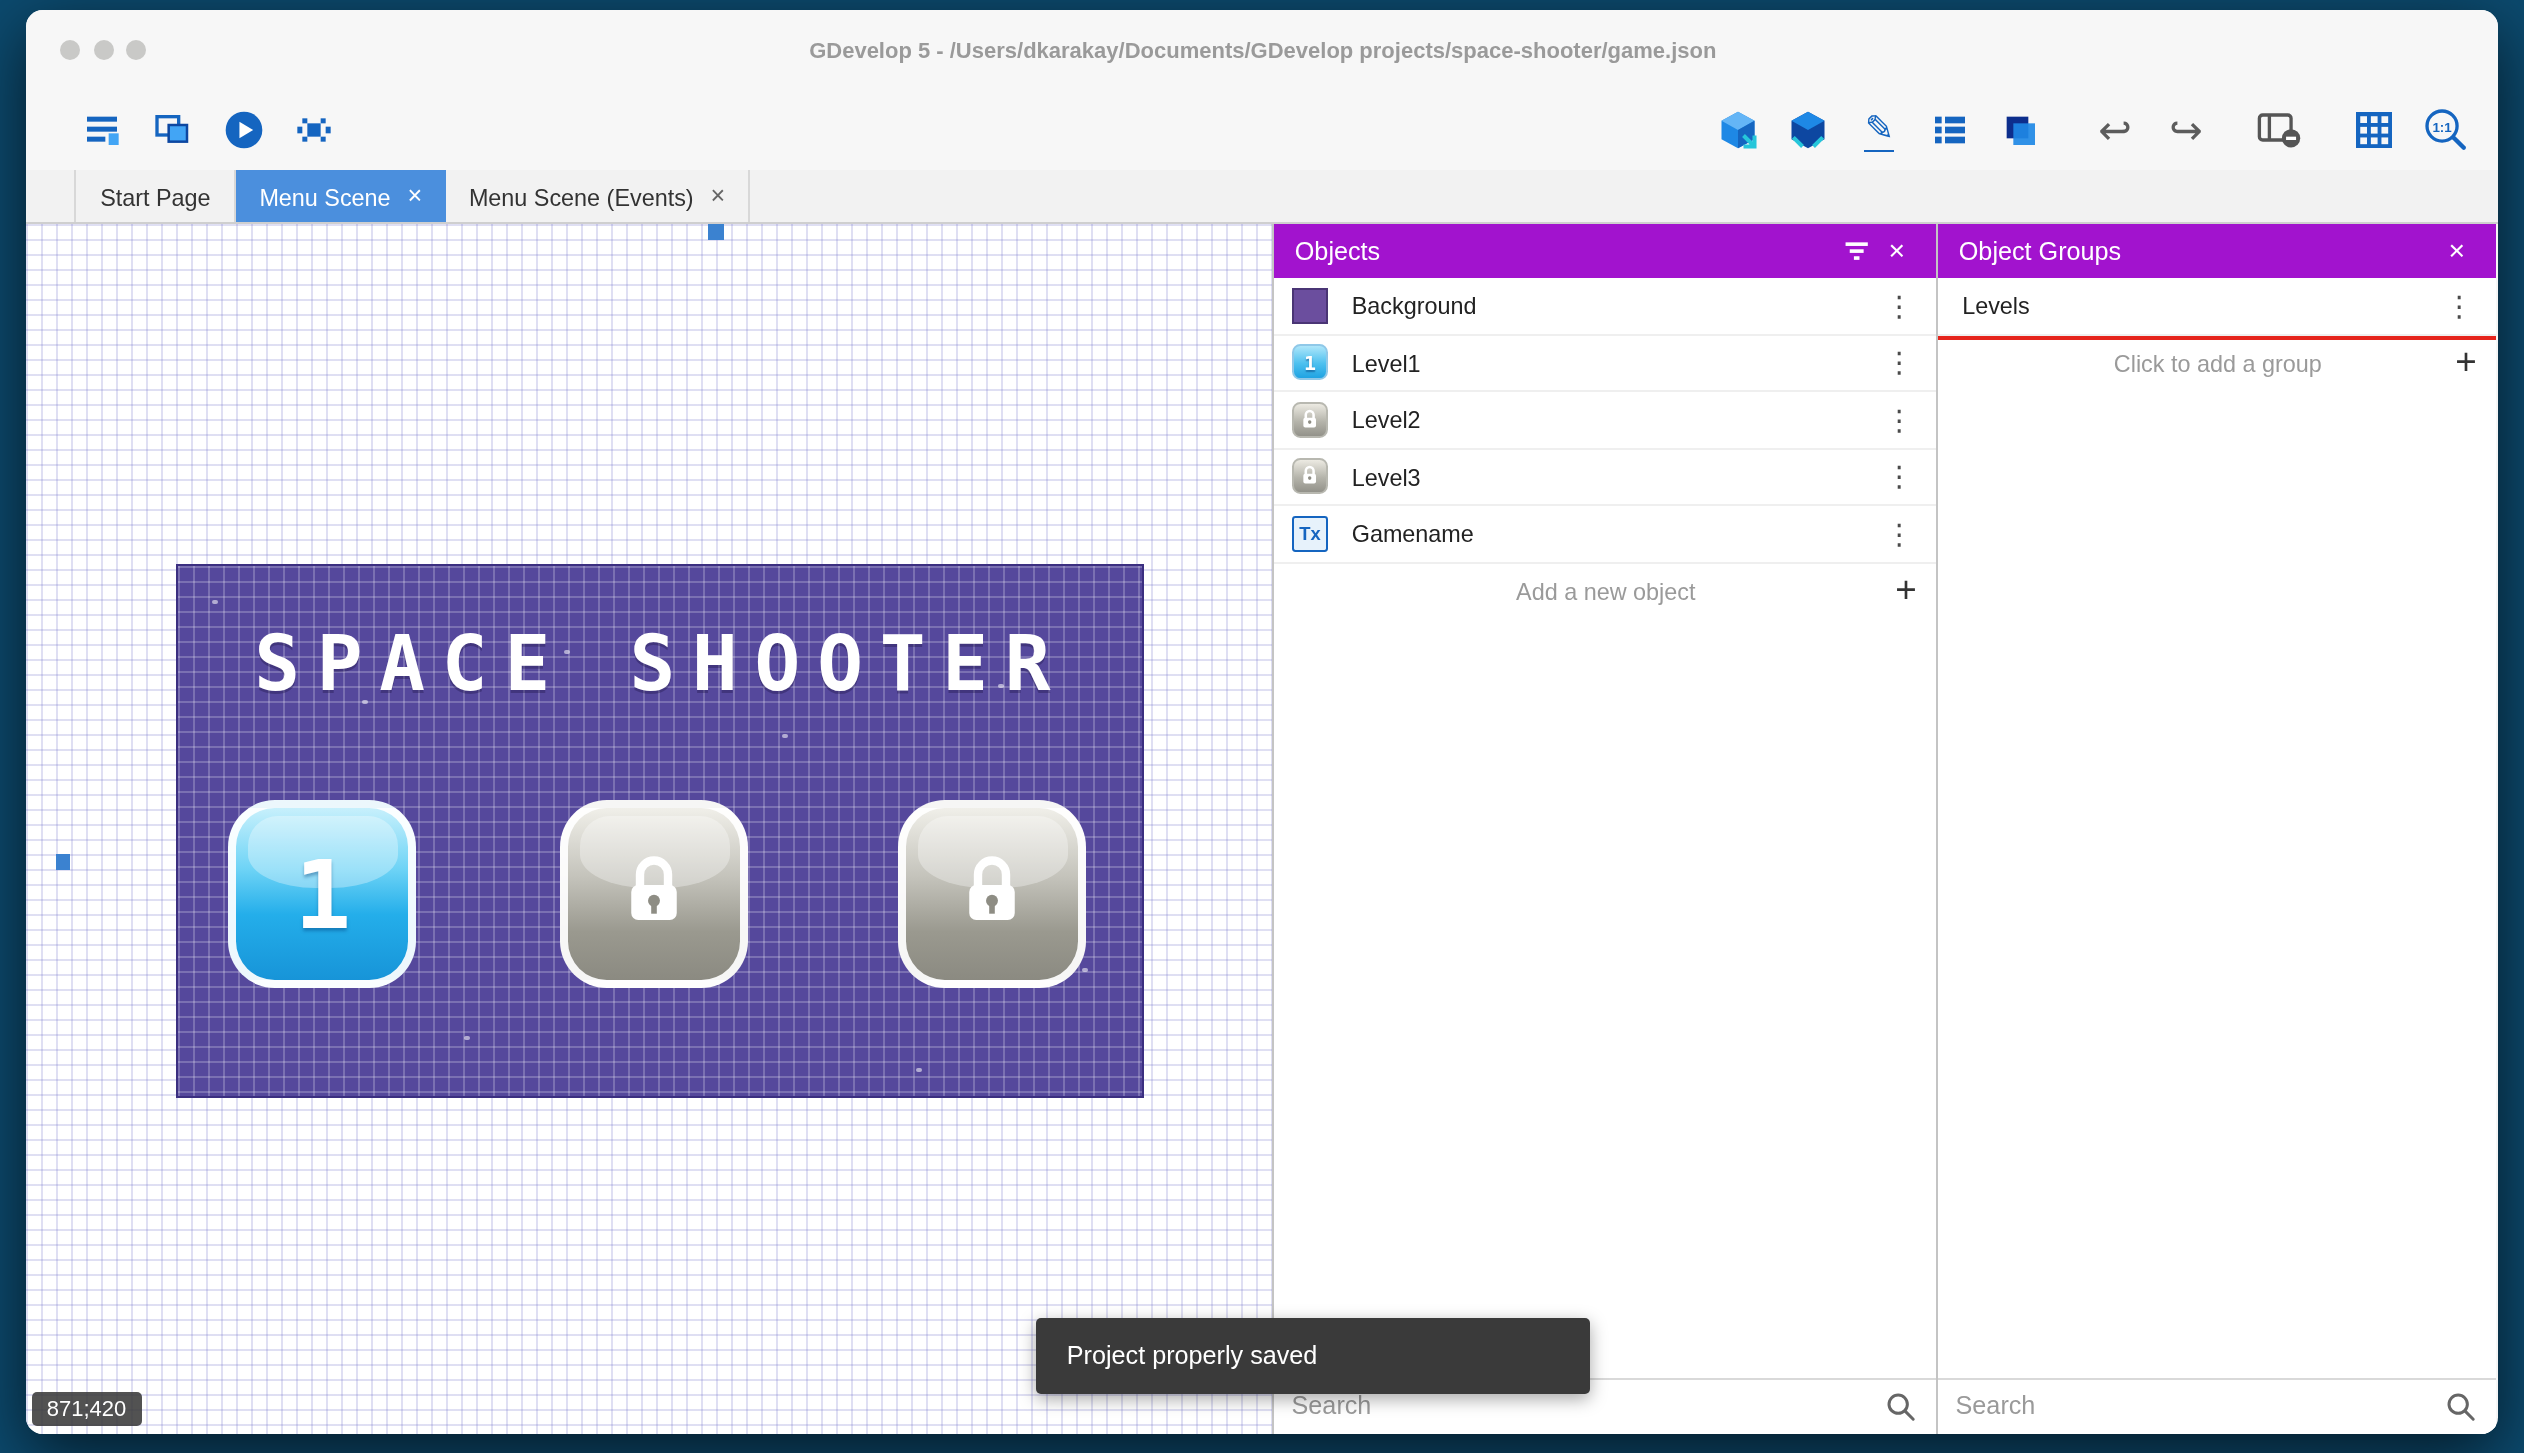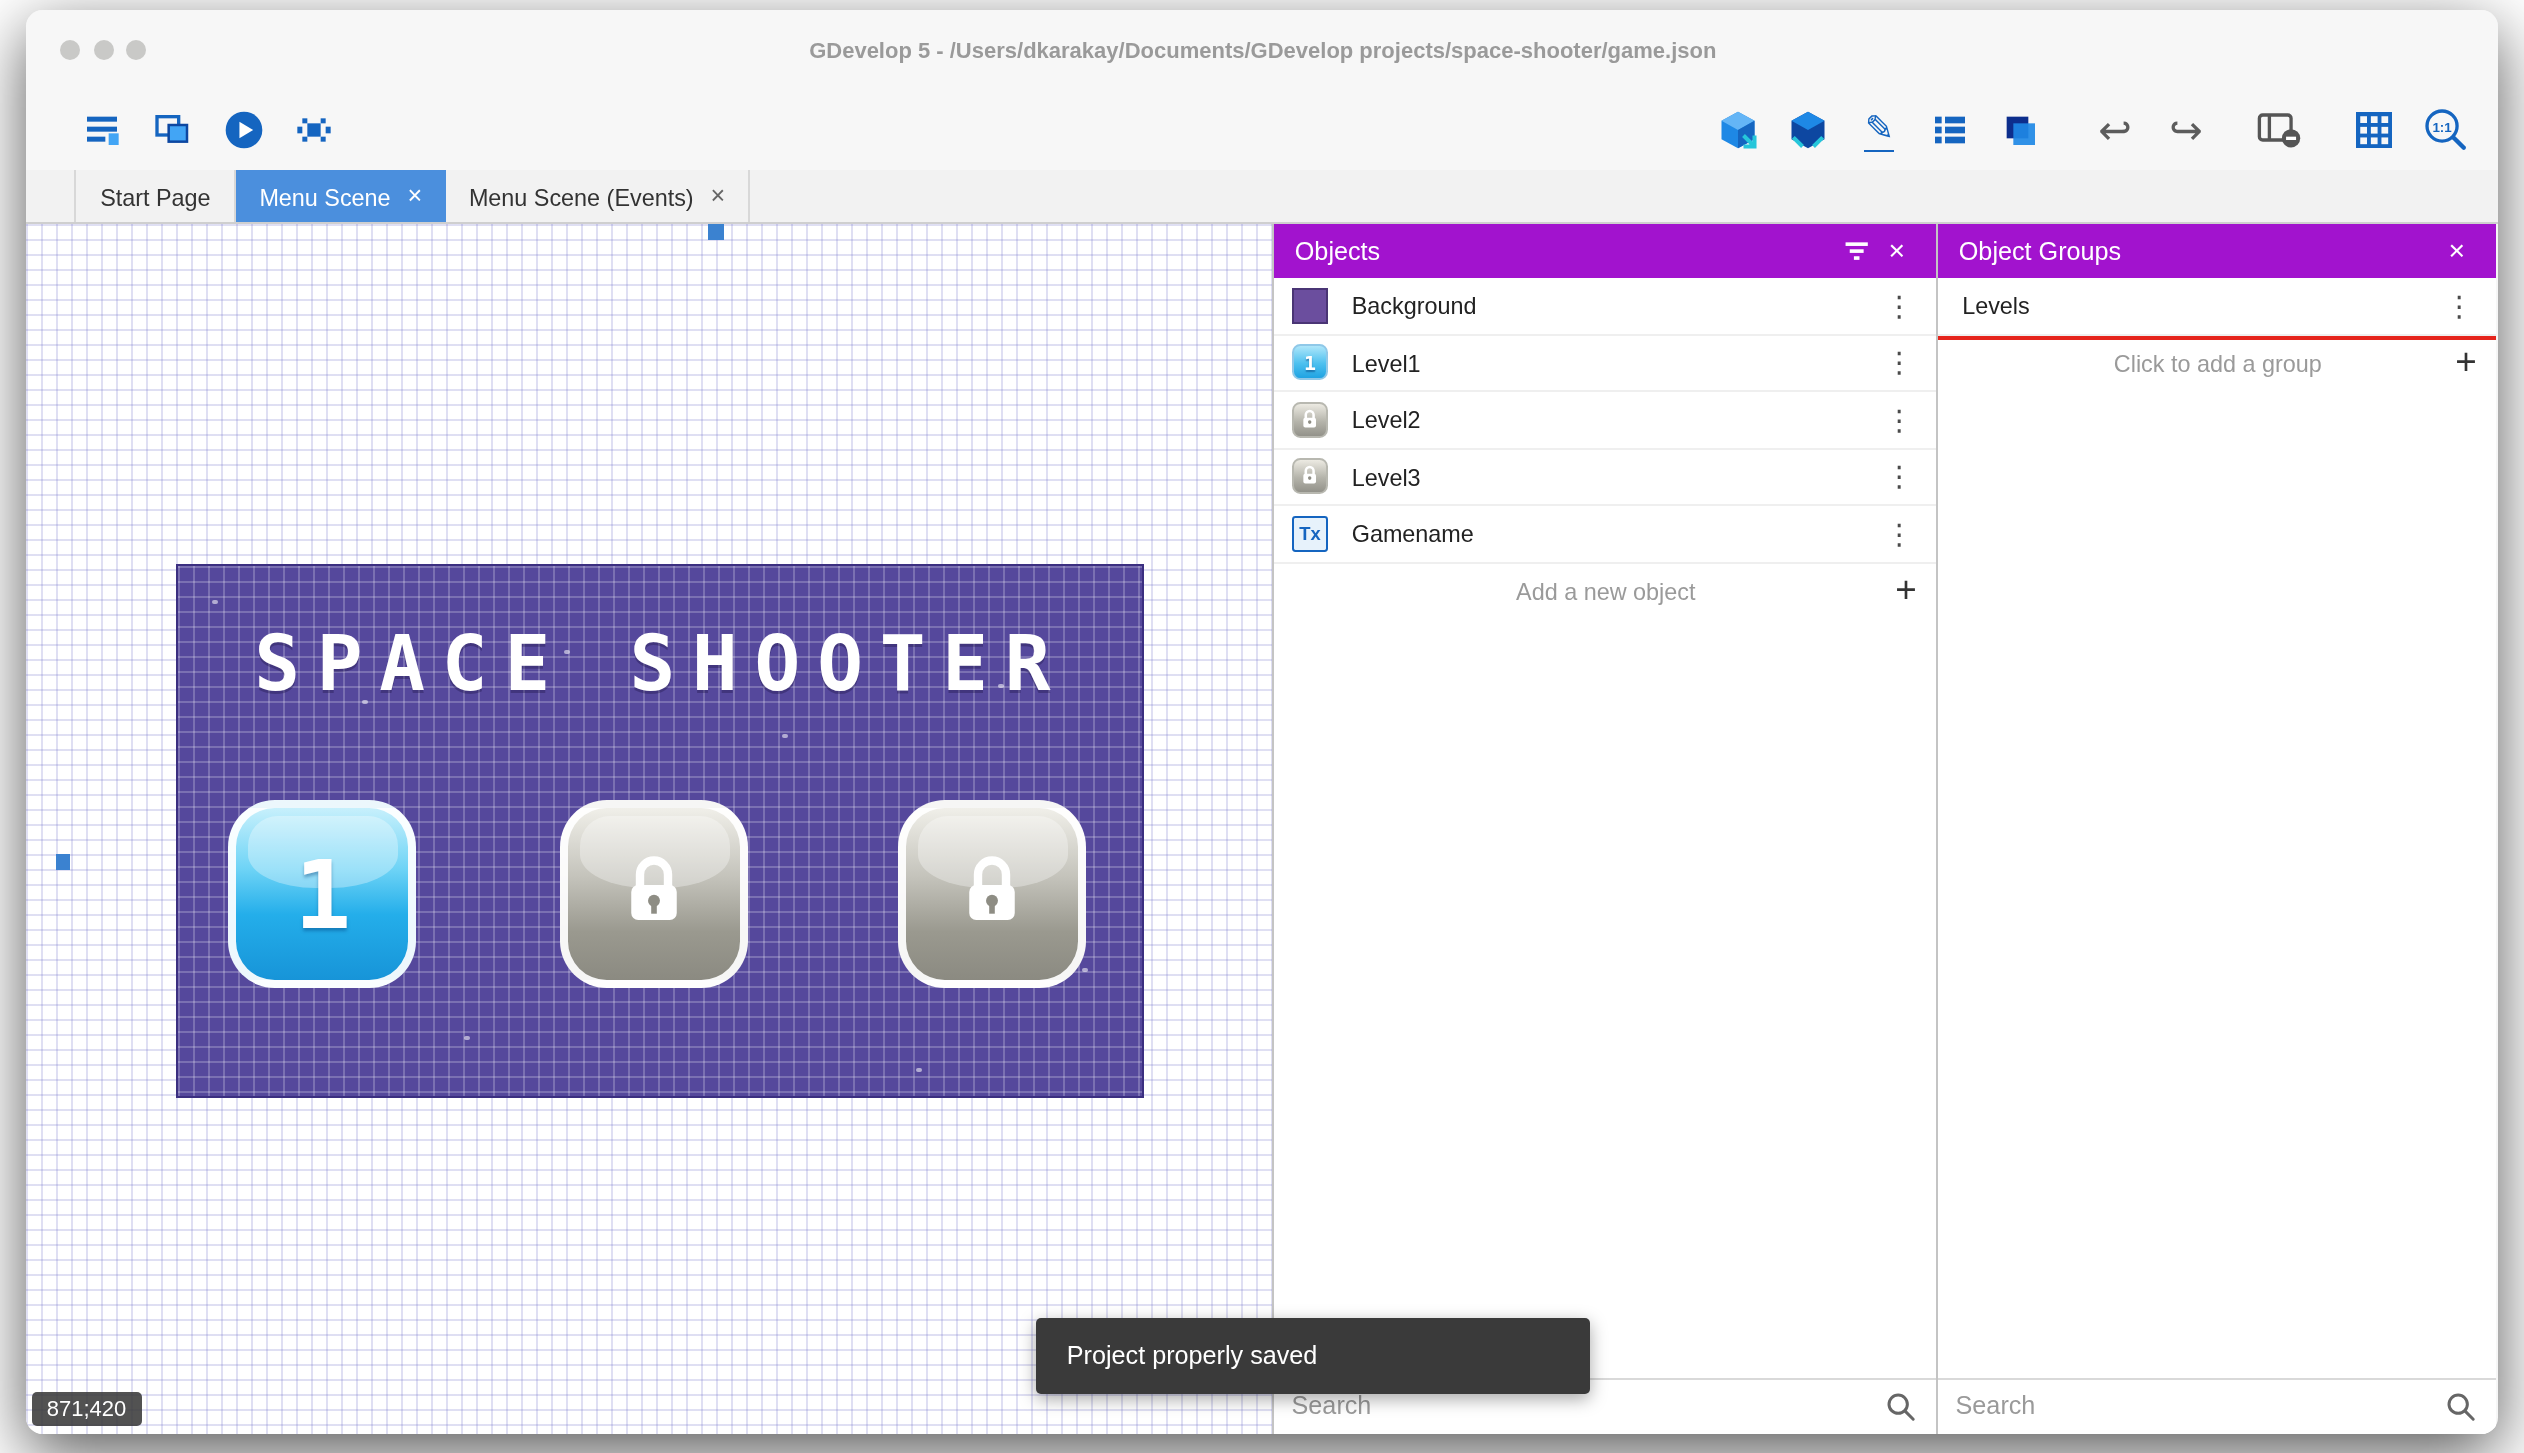--- a/index.html
+++ b/index.html
@@ -1,18 +1,18 @@
 <!DOCTYPE html>
 <html style="font-size:13.4px"><head>
 <meta charset="utf-8">
 <style>
   * { margin:0; padding:0; box-sizing:border-box; }
   html,body { background:#000; }
   body { font-family:"Liberation Sans", sans-serif; }
-  .viewport { width:2525px; height:1453px; background:#ffffff; position:relative; overflow:hidden; }
+  .viewport { width:2525px; height:1453px; background:#0c4a6e; position:relative; overflow:hidden; }
   .scale { width:1262px; height:727px; transform:scale(2); transform-origin:0 0; position:relative; }
 
   .window {
     position:absolute; left:13.4px; top:5px; width:1236px; height:712px;
     background:#f6f6f6; border-radius:8.4px; overflow:hidden;
     box-shadow:0 10px 33px rgba(0,0,0,0.65);
     display:flex; flex-direction:column;
   }
 
   

